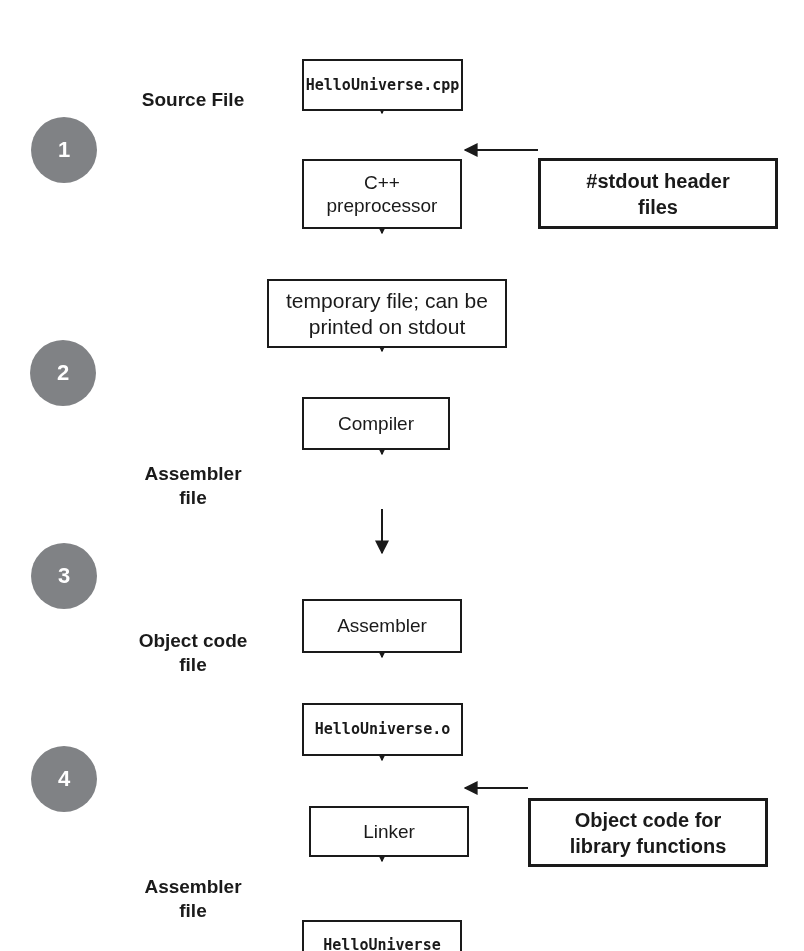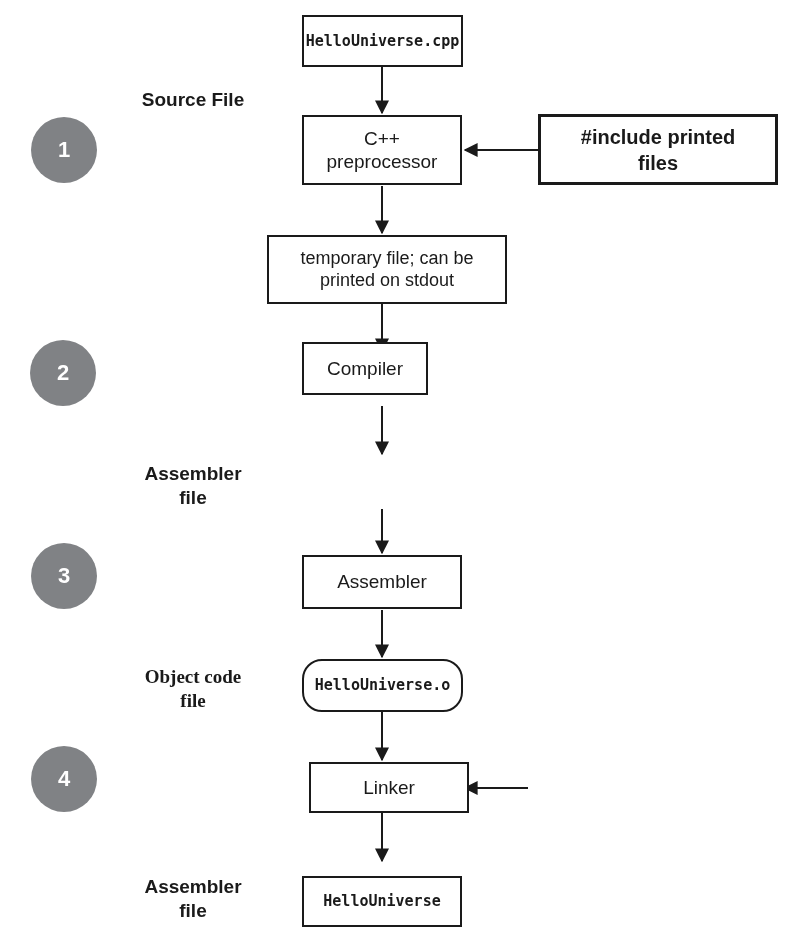--- a/index.html
+++ b/index.html
@@ -26,31 +26,32 @@
     position: absolute;
     box-sizing: border-box;
     background: #ffffff;
     border: 2px solid #1a1a1a;
     display: flex;
     align-items: center;
     justify-content: center;
     text-align: center;
     white-space: pre-line;
     line-height: 1.22;
+    margin-top: 44px;
   }
   .box.mono {
     font-family: "DejaVu Sans Mono", monospace;
     font-weight: bold;
     font-size: 15px;
   }
   .box.sans {
     font-size: 19px;
   }
   .box.sans-small {
-    font-size: 18px;
+    font-size: 21px;
   }
   .box.side {
     border-width: 3px;
     font-weight: bold;
     font-size: 20px;
     line-height: 1.3;
   }
   .side-label {
     position: absolute;
     width: 170px;
@@ -95,44 +96,46 @@
     <line x1="382" y1="712" x2="382" y2="760" stroke="#1a1a1a" stroke-width="2" marker-end="url(#arrowhead)"></line>
     <line x1="528" y1="788" x2="465" y2="788" stroke="#1a1a1a" stroke-width="2" marker-end="url(#arrowhead)"></line>
     <line x1="382" y1="813" x2="382" y2="861" stroke="#1a1a1a" stroke-width="2" marker-end="url(#arrowhead)"></line>
   </svg>
 
   <div class="box mono" style="left:302px; top:15px; width:161px; height:52px;">HelloUniverse.cpp</div>
 
   <div class="box sans" style="left:302px; top:115px; width:160px; height:70px;">C++
 preprocessor</div>
 
-  <div class="box side" style="left:538px; top:114px; width:240px; height:71px;">#include printed
+  <div class="box side" style="left:538px; top:114px; width:240px; height:71px;">#stdout header
 files</div>
 
   <div class="box sans-small" style="left:267px; top:235px; width:240px; height:69px;">temporary file; can be
 printed on stdout</div>
 
-  <div class="box sans" style="left:302px; top:342px; width:126px; height:53px;">Compiler</div>
+  <div class="box sans" style="left:302px; top:353px; width:148px; height:53px;">Compiler</div>
 
 
   <div class="box sans" style="left:302px; top:555px; width:160px; height:54px;">Assembler</div>
 
-  <div class="box mono" style="left:302px; top:659px; width:161px; height:53px;border-radius:20px;">HelloUniverse.o</div>
+  <div class="box mono" style="left:302px; top:659px; width:161px; height:53px;">HelloUniverse.o</div>
 
   <div class="box sans" style="left:309px; top:762px; width:160px; height:51px;">Linker</div>
 
+  <div class="box side" style="left:528px; top:754px; width:240px; height:69px;">Object code for
+library functions</div>
 
   <div class="box mono" style="left:302px; top:876px; width:160px; height:51px;">HelloUniverse</div>
 
   <div class="side-label" style="left:108px; top:88px;">Source File</div>
 
   <div class="side-label" style="left:108px; top:462px;">Assembler
 file</div>
 
-  <div class="side-label" style="left:108px; top:665px;font-family:Liberation Serif, serif;">Object code
+  <div class="side-label" style="left:108px; top:629px;">Object code
 file</div>
 
   <div class="side-label" style="left:108px; top:875px;">Assembler
 file</div>
 
   <div class="step-circle" style="left:31px; top:117px;">1</div>
 
   <div class="step-circle" style="left:30px; top:340px;">2</div>
 
   <div class="step-circle" style="left:31px; top:543px;">3</div>

